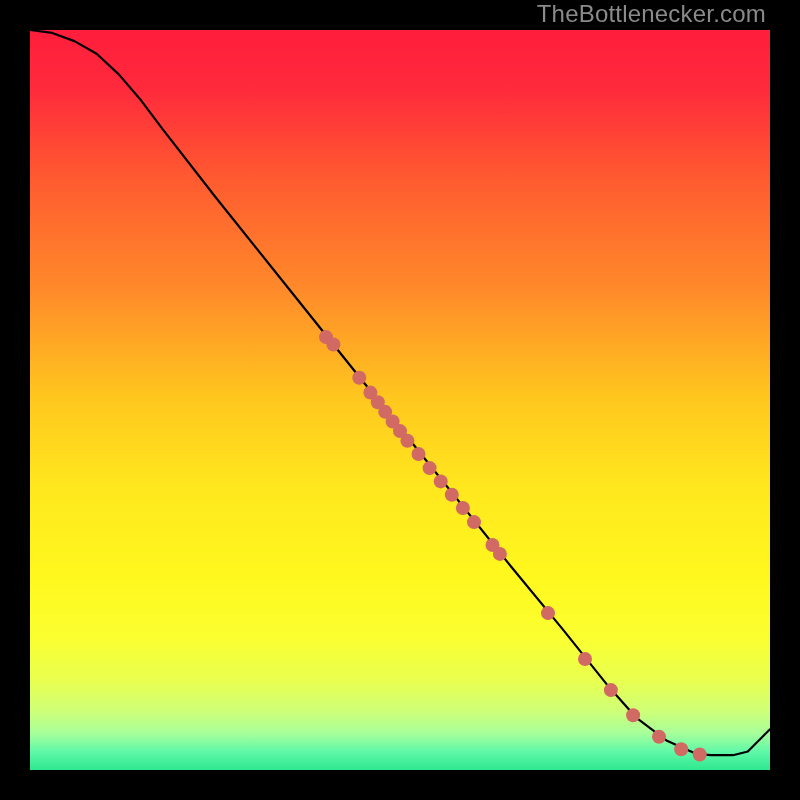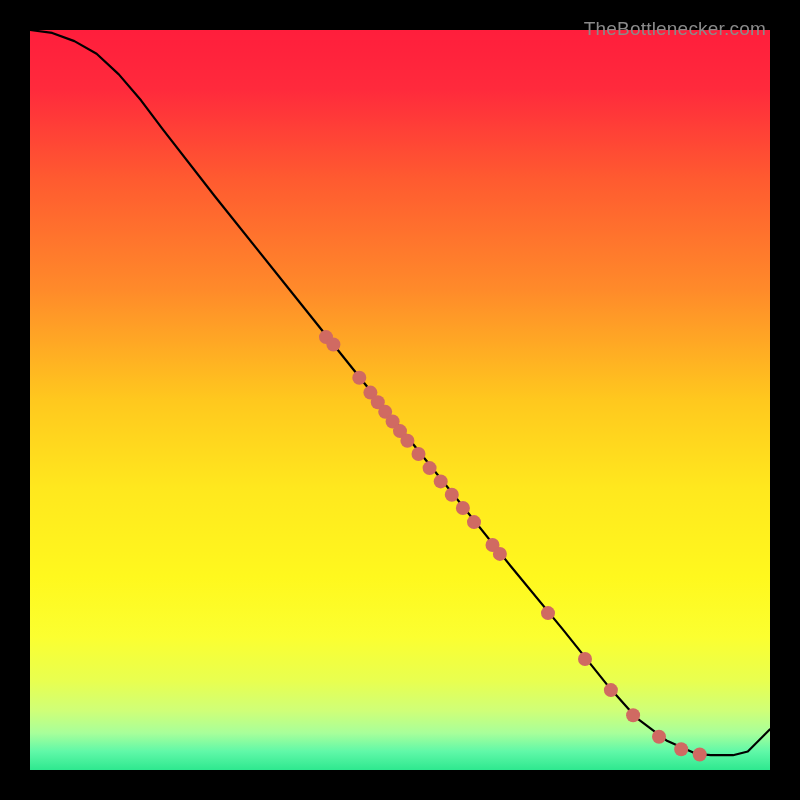--- a/index.html
+++ b/index.html
@@ -18,24 +18,24 @@
   .gradient-bg {
     position: absolute;
     top: 0; left: 0; width: 100%; height: 100%;
   }
   .line-layer, .points-layer {
     position: absolute;
     top: 0; left: 0; width: 100%; height: 100%;
   }
   .watermark {
     position: absolute;
-    top: 18px;
+    top: 0;
     right: 34px;
     font-family: Arial, Helvetica, sans-serif;
-    font-size: 19px;
+    font-size: 24px;
     color: #8a8a8a;
     letter-spacing: 0.2px;
     text-align: right;
   }
 </style>
 </head>
 <body>
 
 <div class="frame">
   <div class="plot-area">

